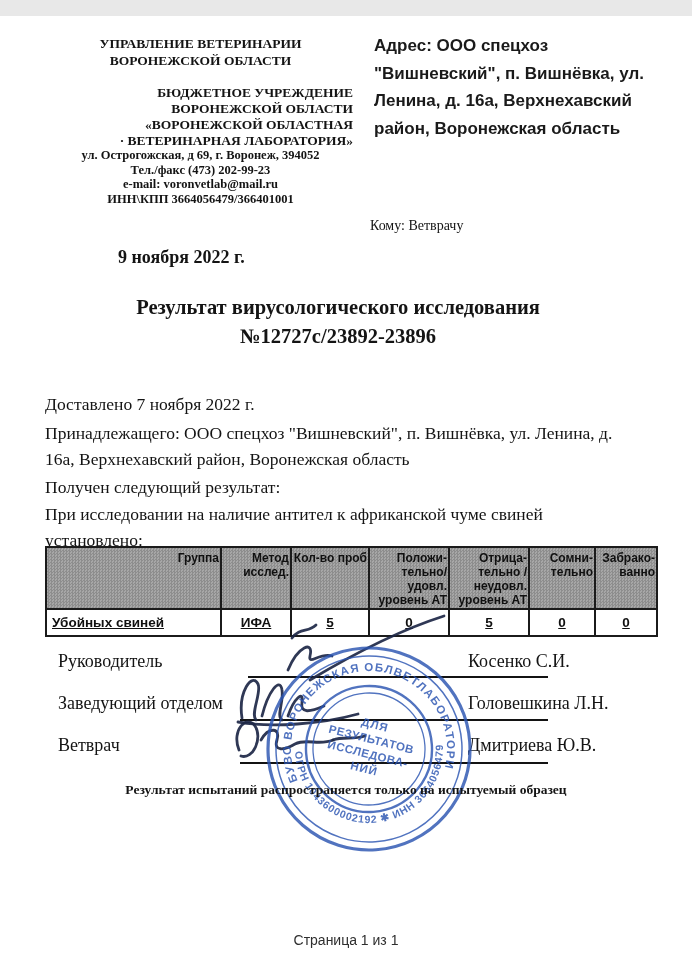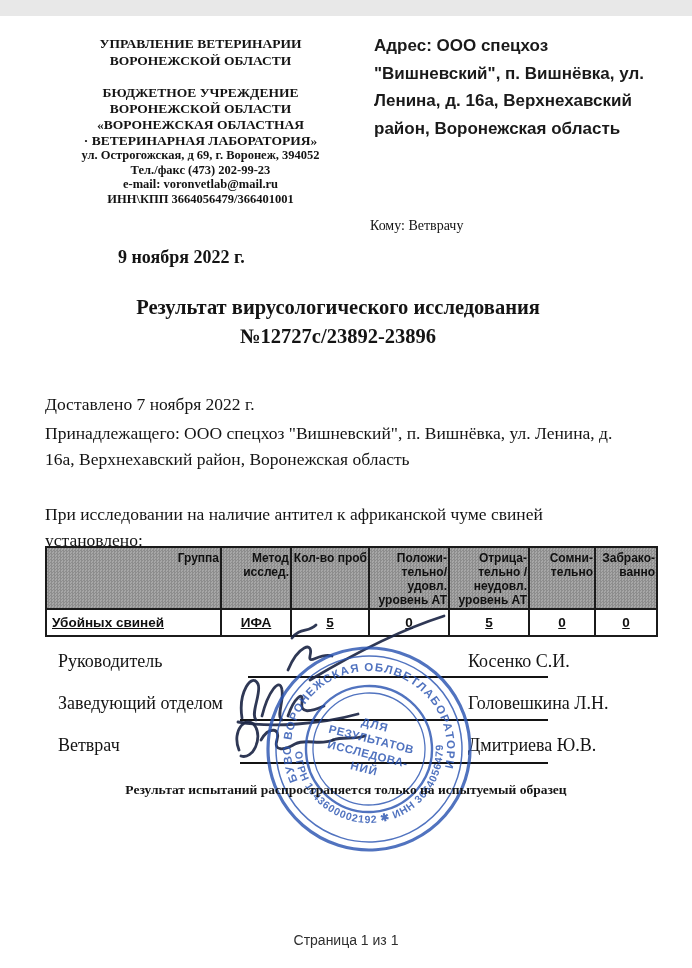--- a/index.html
+++ b/index.html
@@ -4,21 +4,21 @@
 <style>
   html,body{margin:0;padding:0;background:#e8e8e8;}
   .page{
     position:relative;width:692px;height:968px;margin:16px auto;
     background:#ffffff;overflow:hidden;
     font-family:"Liberation Serif", serif;color:#141414;
   }
   
   .hdr-left{position:absolute;left:48px;top:20px;width:305px;text-align:center;font-weight:700;}
   .hdr-left .authority{font-size:13.5px;line-height:1.25;}
-  .hdr-left .org{margin-top:15px;font-size:13.5px;line-height:1.18;}
+  .hdr-left .org{margin-top:15px;font-size:13.5px;line-height:1.18;text-align:right;}
   .hdr-left .contacts{font-size:12.5px;line-height:1.16;}
   .hdr-right{position:absolute;left:374px;top:16px;width:294px;
     font-family:"Liberation Sans", sans-serif;font-weight:700;font-size:17px;line-height:1.62;color:#1a1a1a;}
   .komu{position:absolute;left:370px;top:202px;font-size:14px;}
   .doc-date{position:absolute;left:118px;top:231px;font-size:18px;font-weight:700;}
   
   .doc-title{position:absolute;left:0;top:277px;width:676px;text-align:center;font-weight:700;font-size:20.5px;line-height:1.42;}
   
   .para{position:absolute;left:45px;font-size:17.5px;line-height:1.48;width:615px;}
   .p1{top:347px;} .p2{top:376px;} .p3{top:405px;width:600px;} .p4{top:459px;} .p5{top:486px;width:575px;}
@@ -62,21 +62,21 @@
 <div class="page">
 
   <div class="hdr-left">
     <div class="authority">
       <div>УПРАВЛЕНИЕ ВЕТЕРИНАРИИ</div>
       <div>ВОРОНЕЖСКОЙ ОБЛАСТИ</div>
     </div>
     <div class="org">
       <div>БЮДЖЕТНОЕ УЧРЕЖДЕНИЕ</div>
       <div>ВОРОНЕЖСКОЙ ОБЛАСТИ</div>
-      <div>«ВОРОНЕЖСКАЯ ОБЛАСТНАЯ</div>
+      <div>«ВОРОНЕЖСКОЙ ОБЛАСТНАЯ</div>
       <div>· ВЕТЕРИНАРНАЯ ЛАБОРАТОРИЯ»</div>
     </div>
     <div class="contacts">
       <div>ул. Острогожская, д 69, г. Воронеж, 394052</div>
       <div>Тел./факс  (473) 202-99-23</div>
       <div>e-mail:  voronvetlab@mail.ru</div>
       <div>ИНН\КПП 3664056479/366401001</div>
     </div>
   </div>
 
@@ -85,20 +85,21 @@
 
   <div class="doc-date">9 ноября 2022 г.</div>
 
   <div class="doc-title">
     <div>Результат вирусологического исследования</div>
     <div>№12727с/23892-23896</div>
   </div>
 
   <div class="para p2">Доставлено 7 ноября 2022 г.</div>
   <div class="para p3">Принадлежащего: ООО спецхоз "Вишневский", п. Вишнёвка, ул. Ленина, д. 16а, Верхнехавский район, Воронежская область</div>
+  <div class="para p4">Получен следующий результат:</div>
   <div class="para p5">При исследовании на наличие антител к африканской чуме свиней установлено:</div>
 
   <table class="results">
     <colgroup>
       <col style="width:175px">
         <col style="width:70px">
         <col style="width:78px">
       <col style="width:80px">
         <col style="width:80px">
         <col style="width:66px">

